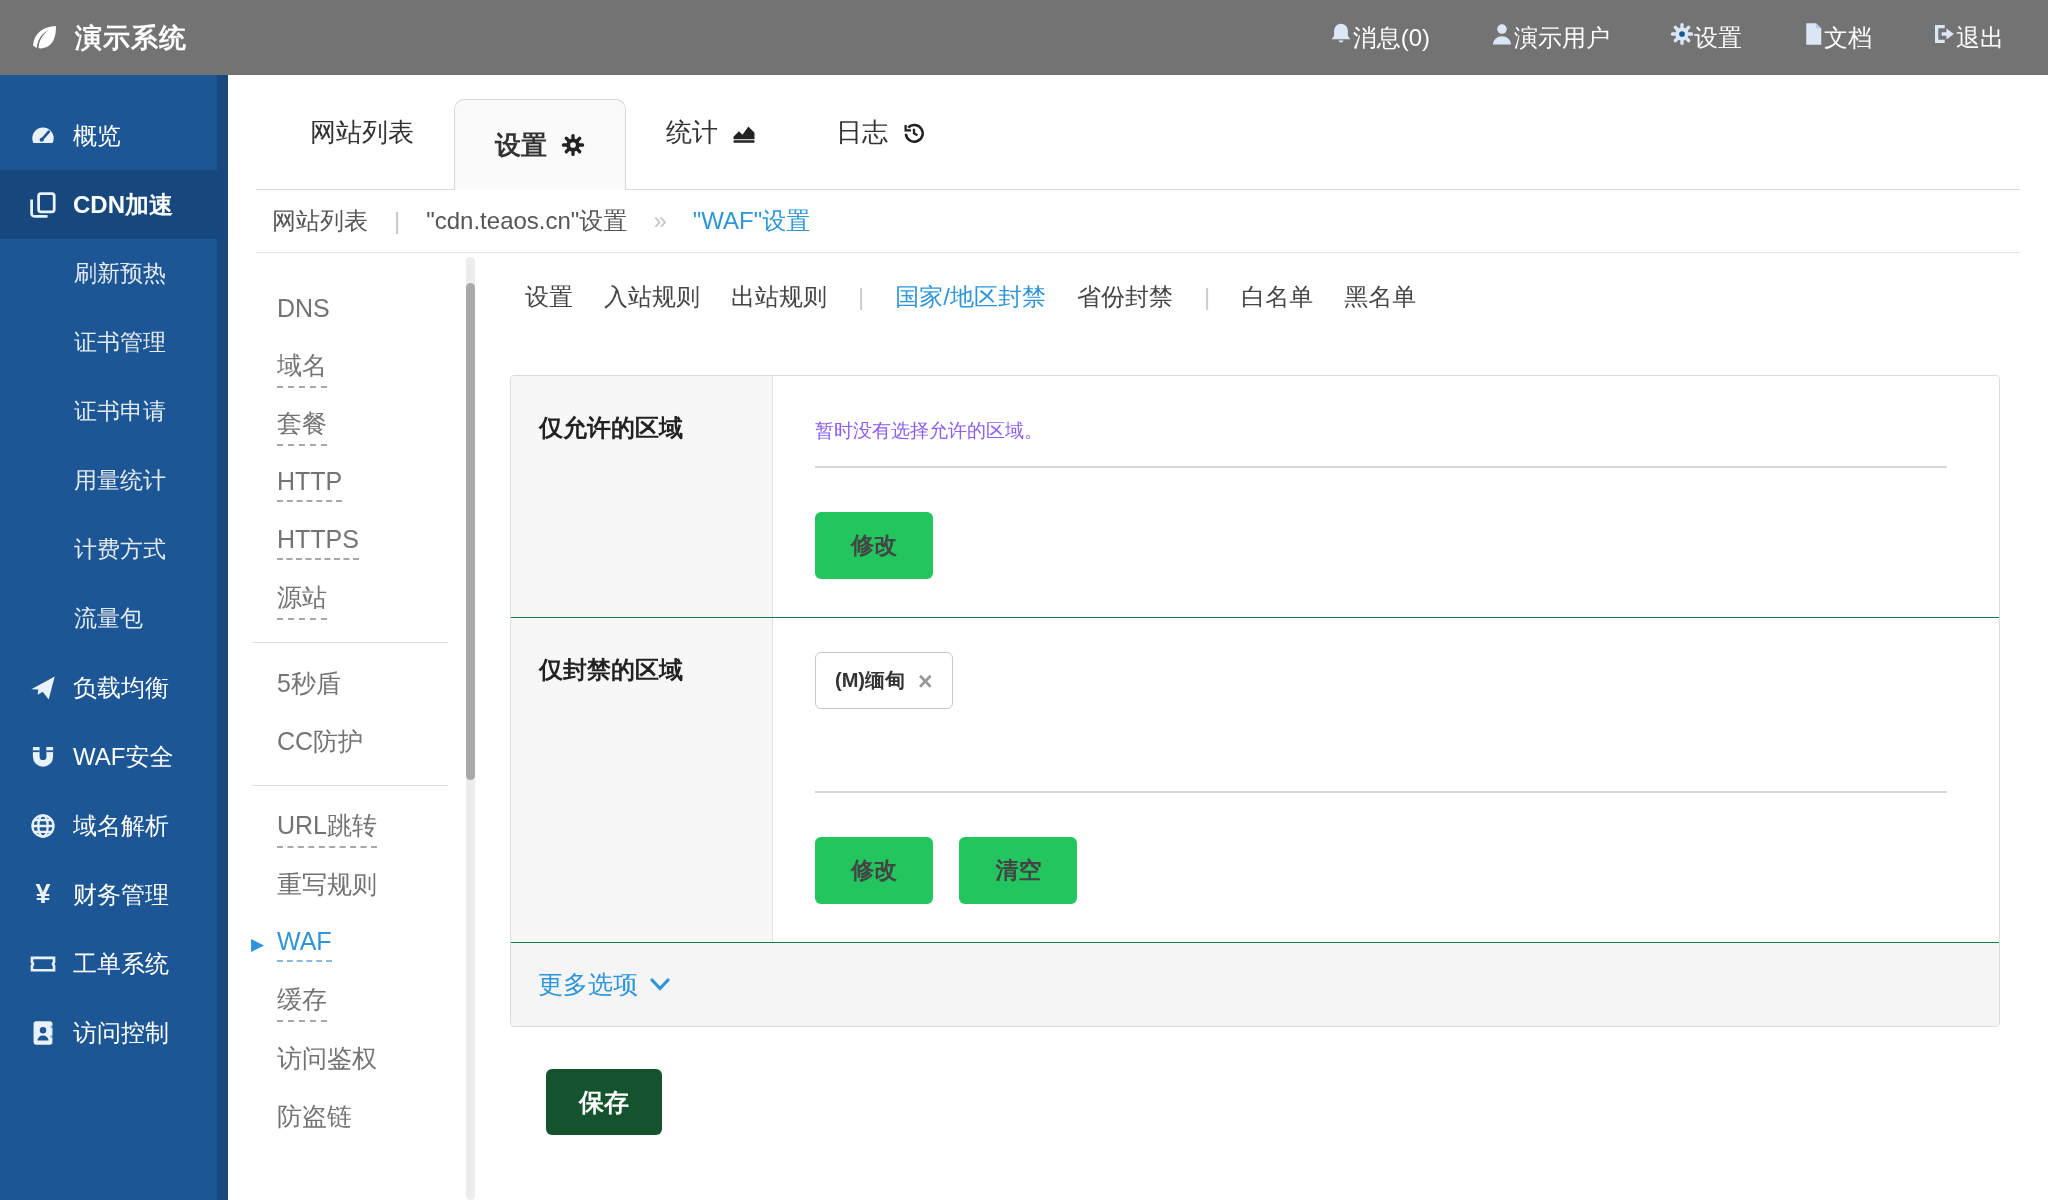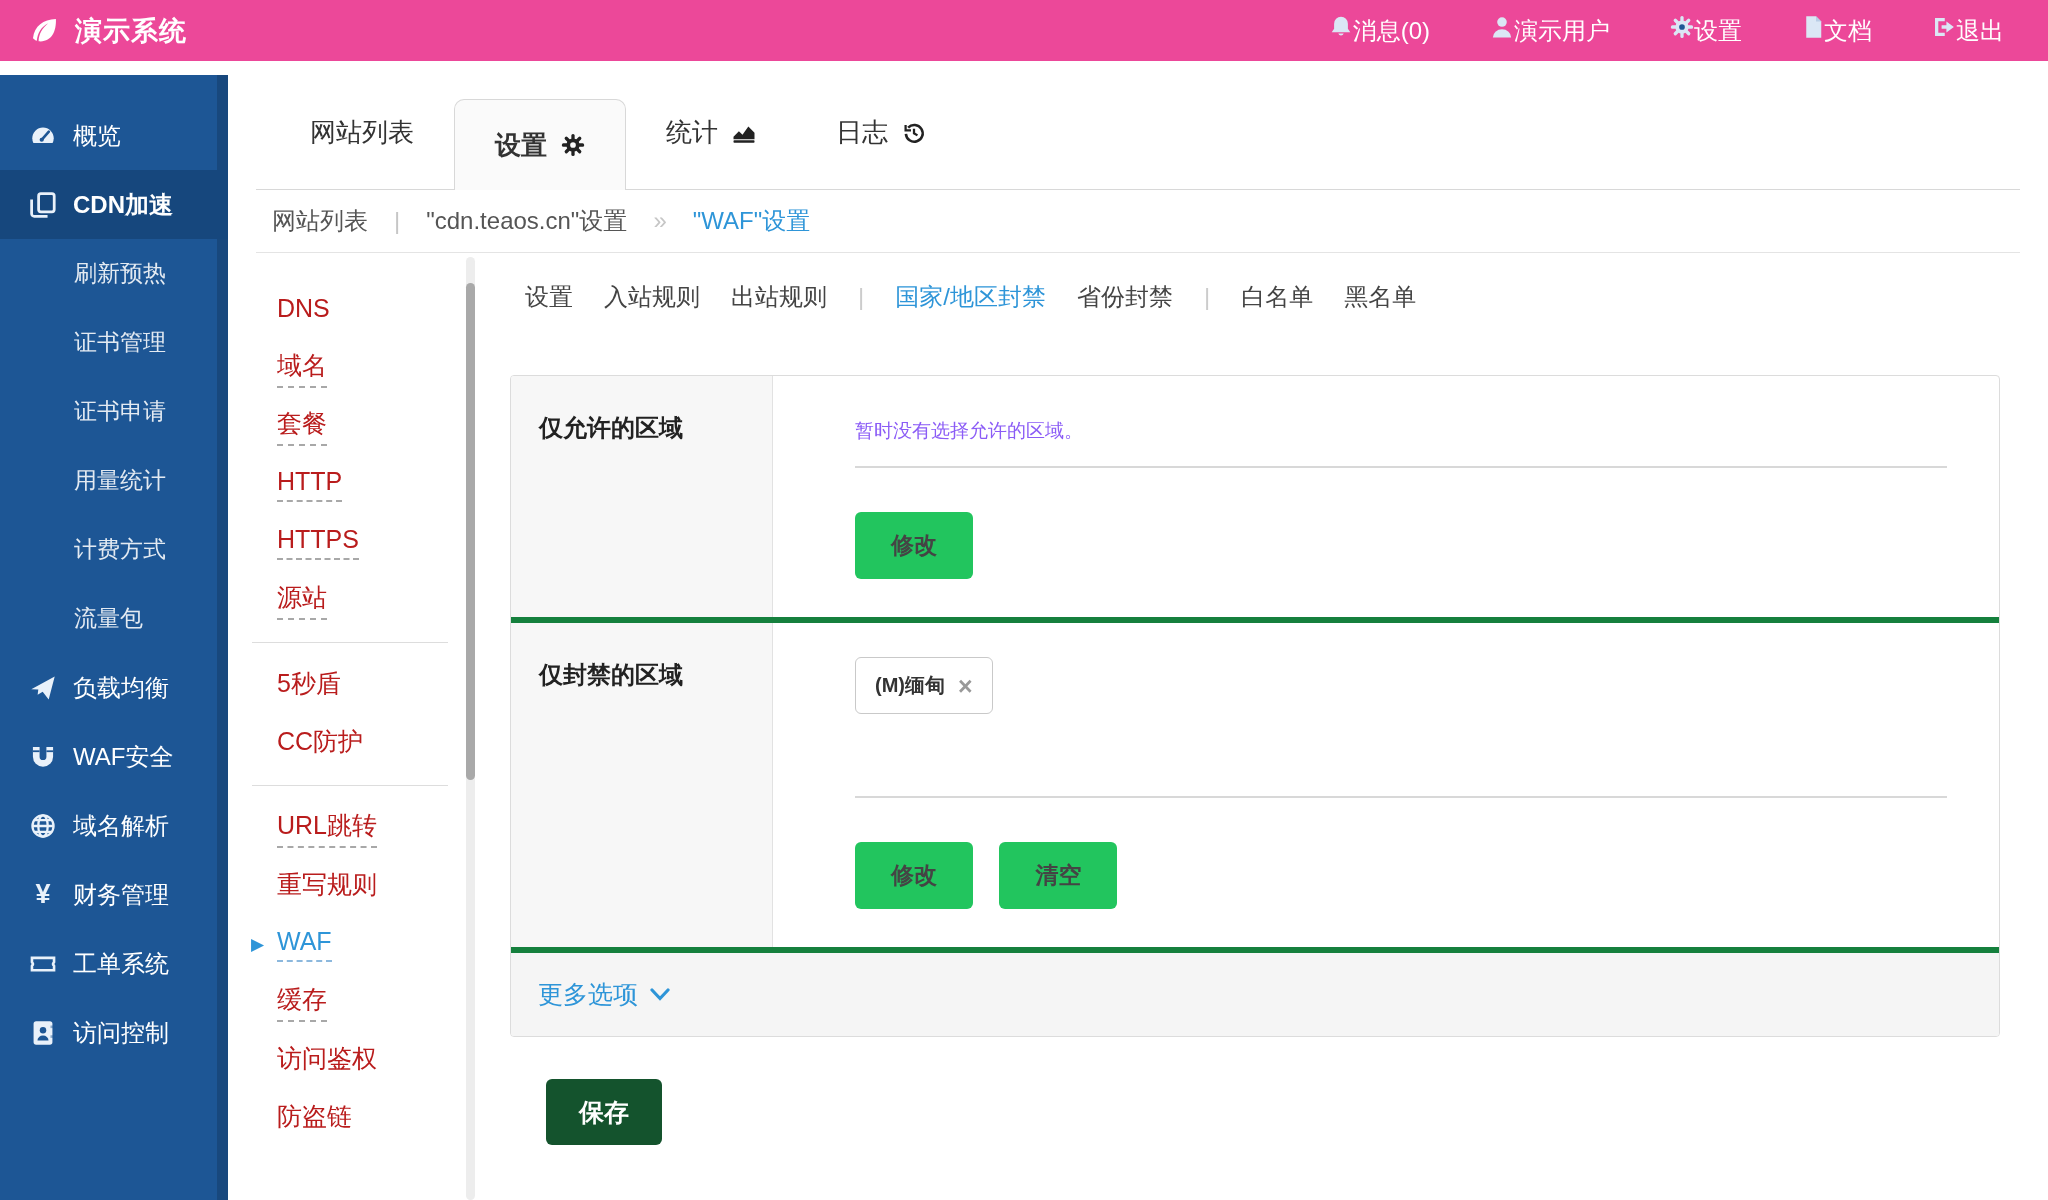--- a/index.html
+++ b/index.html
@@ -1,21 +1,21 @@
 <!DOCTYPE html>
 <html><head>
 <meta charset="utf-8">
 <style>
   * { margin:0; padding:0; box-sizing:border-box; }
   html,body { width:2048px; height:1200px; overflow:hidden; }
   body { font-family:"Liberation Sans","DejaVu Sans",sans-serif; background:#fff; color:#333; position:relative; }
   svg { display:block; }
 
   
-  .topbar { position:absolute; top:0; left:0; width:2048px; height:61px; background:#ec4899; display:flex; align-items:center; color:#fff; z-index:5; }
+  .topbar { position:absolute; top:0; left:0; width:2048px; height:75px; background:#737373; display:flex; align-items:center; color:#fff; z-index:5; }
   .brand { display:flex; align-items:center; gap:17px; padding-left:30px; font-size:27px; font-weight:bold; letter-spacing:1px; }
   .topbar-right { margin-left:auto; display:flex; align-items:center; gap:60px; padding-right:44px; font-size:24px; }
   .top-item { display:flex; align-items:flex-start; cursor:pointer; }
 
   
   .sidebar { position:absolute; top:75px; left:0; width:228px; height:1125px; background:#1d5695; color:#fff; padding-top:26px; }
   .side-strip { position:absolute; top:0; right:0; width:11px; height:100%; background:rgba(0,0,0,0.16); }
   .side-item { position:relative; height:69px; display:flex; align-items:center; gap:17px; padding-left:30px; font-size:24px; cursor:pointer; z-index:2; }
   .side-item .s-icon { width:26px; height:26px; flex:0 0 26px; color:#e9f1fa; }
   .side-item.sub { padding-left:74px; font-size:23px; color:rgba(255,255,255,0.88); }
@@ -32,39 +32,39 @@
   .tab .t-icon { width:24px; height:24px; color:#222; }
 
   .crumb-row { height:63px; margin:0 28px; border-bottom:1px solid #e4e4e4; display:flex; align-items:center; gap:26px; padding-left:16px; font-size:24px; color:#555; }
   .crumb-sep { color:#c6c6c6; }
   .crumb-current { color:#2e95d8; }
   .crumb-link { cursor:pointer; }
 
   .main-region { position:absolute; top:178px; left:0; right:0; bottom:0; }
 
   .side-menu { position:absolute; top:0; left:0; bottom:0; width:250px; padding:28px 0 0 49px; }
-  .menu-item { height:58px; display:flex; align-items:center; font-size:25px; color:#b91c1c; cursor:pointer; position:relative; }
+  .menu-item { height:58px; display:flex; align-items:center; font-size:25px; color:#737373; cursor:pointer; position:relative; }
   .menu-item > .m-label { padding-bottom:4px; }
   .menu-item.dashed > .m-label { border-bottom:2px dashed #a8a8a8; }
   .menu-item.active { color:#2e95d8; }
   .menu-item.active > .m-label { border-bottom-color:#8cb8dd; }
   .menu-caret { position:absolute; left:-26px; font-size:17px; color:#2e95d8; }
   .menu-divider { border-top:1px solid #ddd; margin:13px 30px 13px -25px; }
 
   .v-scroll { position:absolute; left:238px; top:4px; bottom:0; width:9px; border-radius:5px; background:#ededed; }
   .v-thumb { position:absolute; top:26px; left:0; width:9px; height:497px; border-radius:5px; background:#a9a9a9; cursor:grab; }
 
   .form-col { margin-left:282px; padding:28px 48px 0 0; }
   .sub-tabs { display:flex; align-items:center; gap:31px; font-size:24px; color:#444; padding-left:15px; margin-bottom:62px; }
   .sub-tab { cursor:pointer; }
   .sub-tab.active { color:#2e95d8; }
   .sub-sep { color:#ccc; }
 
   .form-box { border:1px solid #dcdcdc; border-radius:4px; background:#fff; overflow:hidden; }
-  .form-row { display:flex; border-bottom:6px solid #15803d;gap:40px; }
+  .form-row { display:flex; border-bottom:1px solid #15803d; }
   .row-label { width:262px; flex:0 0 262px; background:#f7f7f7; border-right:1px solid #e2e2e2; padding:36px 28px; font-size:24px; font-weight:bold; color:#222; }
   .row-body { flex:1; padding:26px 42px 38px; }
   .placeholder-text { font-size:19px; color:#8b5cf6;margin-top:16px; }
   .input-underline { border-bottom:2px solid #d8d8d8; margin-top:22px; margin-right:10px; }
   .row2 .input-underline { margin-top:82px; }
   .gray-btn { display:inline-flex; align-items:center; justify-content:center; margin-top:44px; background:#22c55e; border:none; border-radius:6px; padding:18px 36px; font-size:23px; font-weight:bold; color:#444; cursor:pointer; font-family:inherit; }
   .btn-gap { margin-right:22px; }
   .region-tag { display:inline-flex; align-items:center; gap:13px; margin-top:8px; background:#fff; border:1px solid #c9c9c9; border-radius:6px; padding:14px 19px; font-size:20px; font-weight:bold; color:#333; cursor:pointer; }
   .tag-x { color:#999; font-size:25px; font-weight:bold; line-height:14px; cursor:pointer; }
   .form-footer { background:#f5f5f5; padding:25px 27px; display:flex; }

